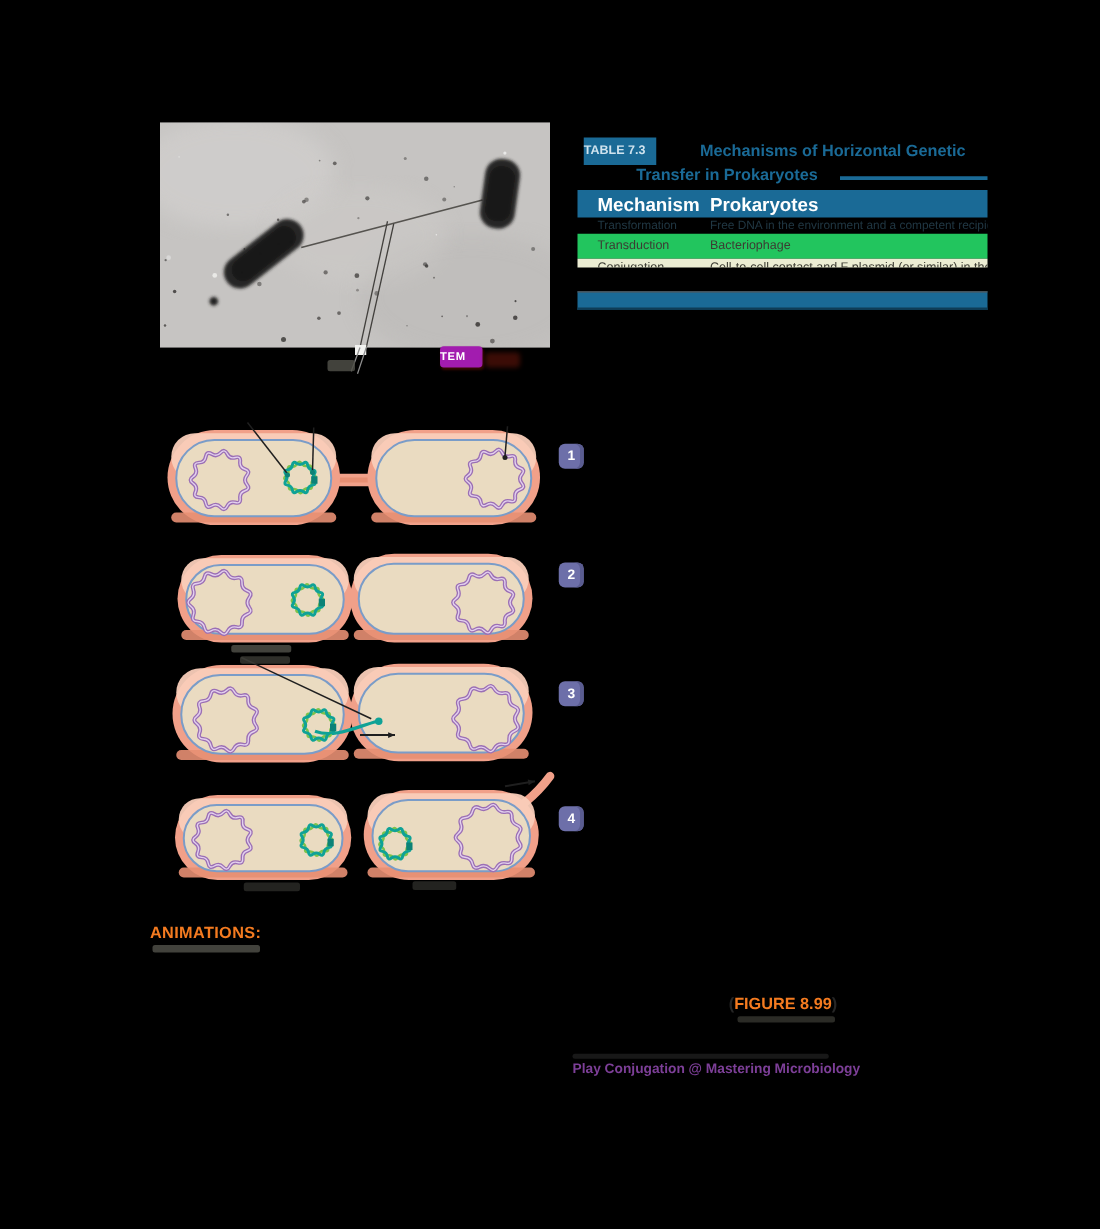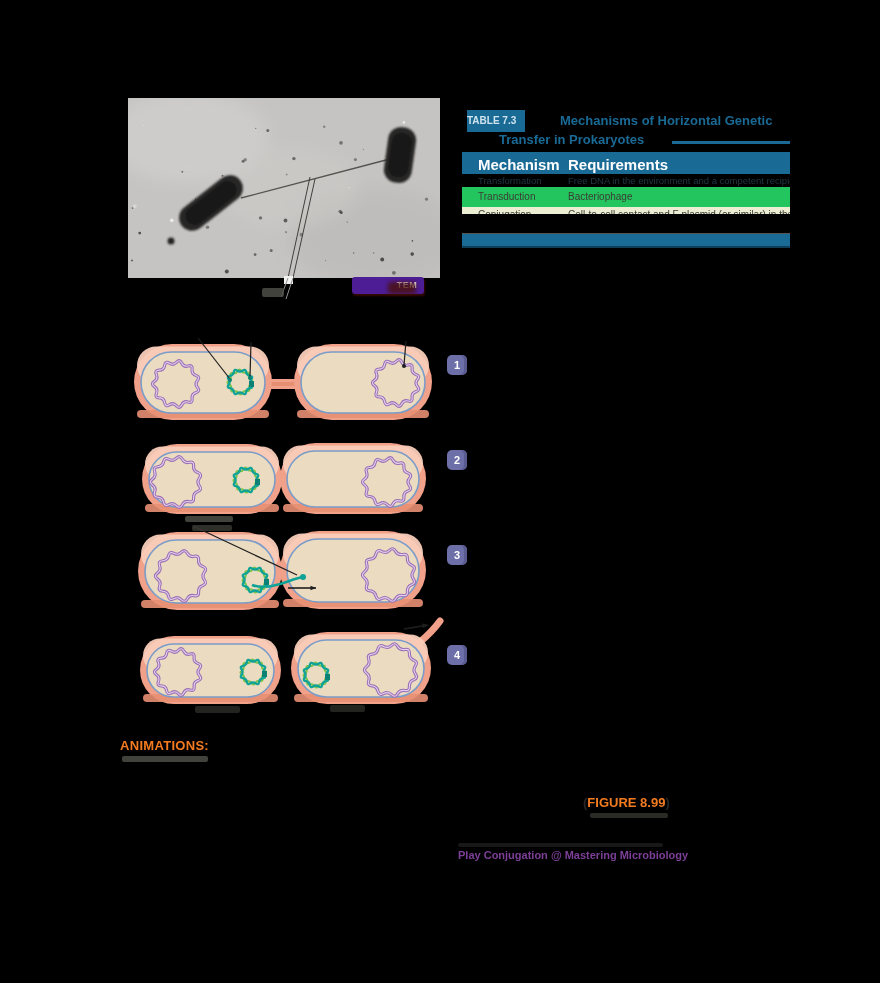--- a/index.html
+++ b/index.html
@@ -2,34 +2,34 @@
 <html><head>
 <meta charset="utf-8">
 <style>
   html,body{margin:0;padding:0;background:#000;}
   #page{position:relative;width:880px;height:983px;background:#000;overflow:hidden;
         font-family:"Liberation Sans", sans-serif;}
   .abs{position:absolute;}
 
   
   #photo{left:128px;top:98px;width:312px;height:180px;background:#c6c4c2;overflow:hidden;}
-  #tem-badge{left:352px;top:277px;width:34px;height:17px;background:#4c1d95;border-radius:3px;
-             color:#fff;font-size:9px;font-weight:bold;text-align:center;line-height:17px;
-             letter-spacing:.5px;box-shadow:1px 2px 2px rgba(60,10,2,.9);padding-left:38px;}
+  #tem-badge{left:352px;top:277px;width:34px;height:17px;background:#a21caf;border-radius:3px;
+             color:#fff;font-size:9px;font-weight:bold;text-align:left;line-height:17px;
+             letter-spacing:.5px;box-shadow:1px 2px 2px rgba(60,10,2,.9);}
   #tem-smudge{left:388px;top:282px;width:28px;height:12px;background:#4a1008;filter:blur(2px);border-radius:3px;opacity:.8;}
   #photo-chip{left:284px;top:276px;width:9px;height:8px;background:#f2f2f0;}
   .graysmudge{background:#4e4e46;border-radius:2px;opacity:.85;}
 
   
   #table{left:462px;top:108px;width:328px;}
   #table-tag{position:absolute;left:5px;top:2px;width:58px;height:22px;background:#1a6a96;
              color:#cfe3ee;font-size:10px;font-weight:bold;line-height:22px;}
   .tbl-title{position:absolute;color:#1a6a96;font-weight:bold;font-size:13px;white-space:nowrap;padding-left:24px;}
   #tbl-title1{left:74px;top:5px;}
-  #tbl-title2{left:13px;top:24px;}
+  #tbl-title2{left:23px;top:24px;}
   #tbl-rule{position:absolute;left:210px;top:33px;width:118px;height:3px;background:#1a6a96;}
   #tbl-head{position:absolute;left:0;top:44px;width:328px;height:22px;background:#1a6a96;}
   .th{position:absolute;color:#ffffff;font-size:15px;font-weight:bold;top:4px;white-space:nowrap;}
   .col1{left:16px;} .col2{left:106px;}
   .trow{position:absolute;left:0;width:328px;overflow:hidden;}
   #trow1{top:66px;height:13px;background:transparent;}
   #trow1 .td{color:#203743;}
   #trow2{top:79px;height:20px;background:#22c55e;}
   #trow3{top:99px;height:7px;background:#ecedd3;}
   .td{position:absolute;font-size:10px;color:#3c3c33;top:4px;white-space:nowrap;}
@@ -137,21 +137,21 @@
   <div id="tem-badge" class="abs">TEM</div>
   <div id="tem-smudge" class="abs"></div>
 
   <div id="table" class="abs">
     <div id="table-tag">TABLE 7.3</div>
     <div id="tbl-title1" class="tbl-title">Mechanisms of Horizontal Genetic</div>
     <div id="tbl-title2" class="tbl-title">Transfer in Prokaryotes</div>
     <div id="tbl-rule"></div>
     <div id="tbl-head">
       <span class="th col1">Mechanism</span>
-      <span class="th col2">Requirements</span>
+      <span class="th col2">Prokaryotes</span>
     </div>
     <div id="trow1" class="trow">
       <span class="td col1">Transformation</span>
       <span class="td col2">Free DNA in the environment and a competent recipient cell</span>
     </div>
     <div id="trow2" class="trow">
       <span class="td col1">Transduction</span>
       <span class="td col2">Bacteriophage</span>
     </div>
     <div id="trow3" class="trow">

